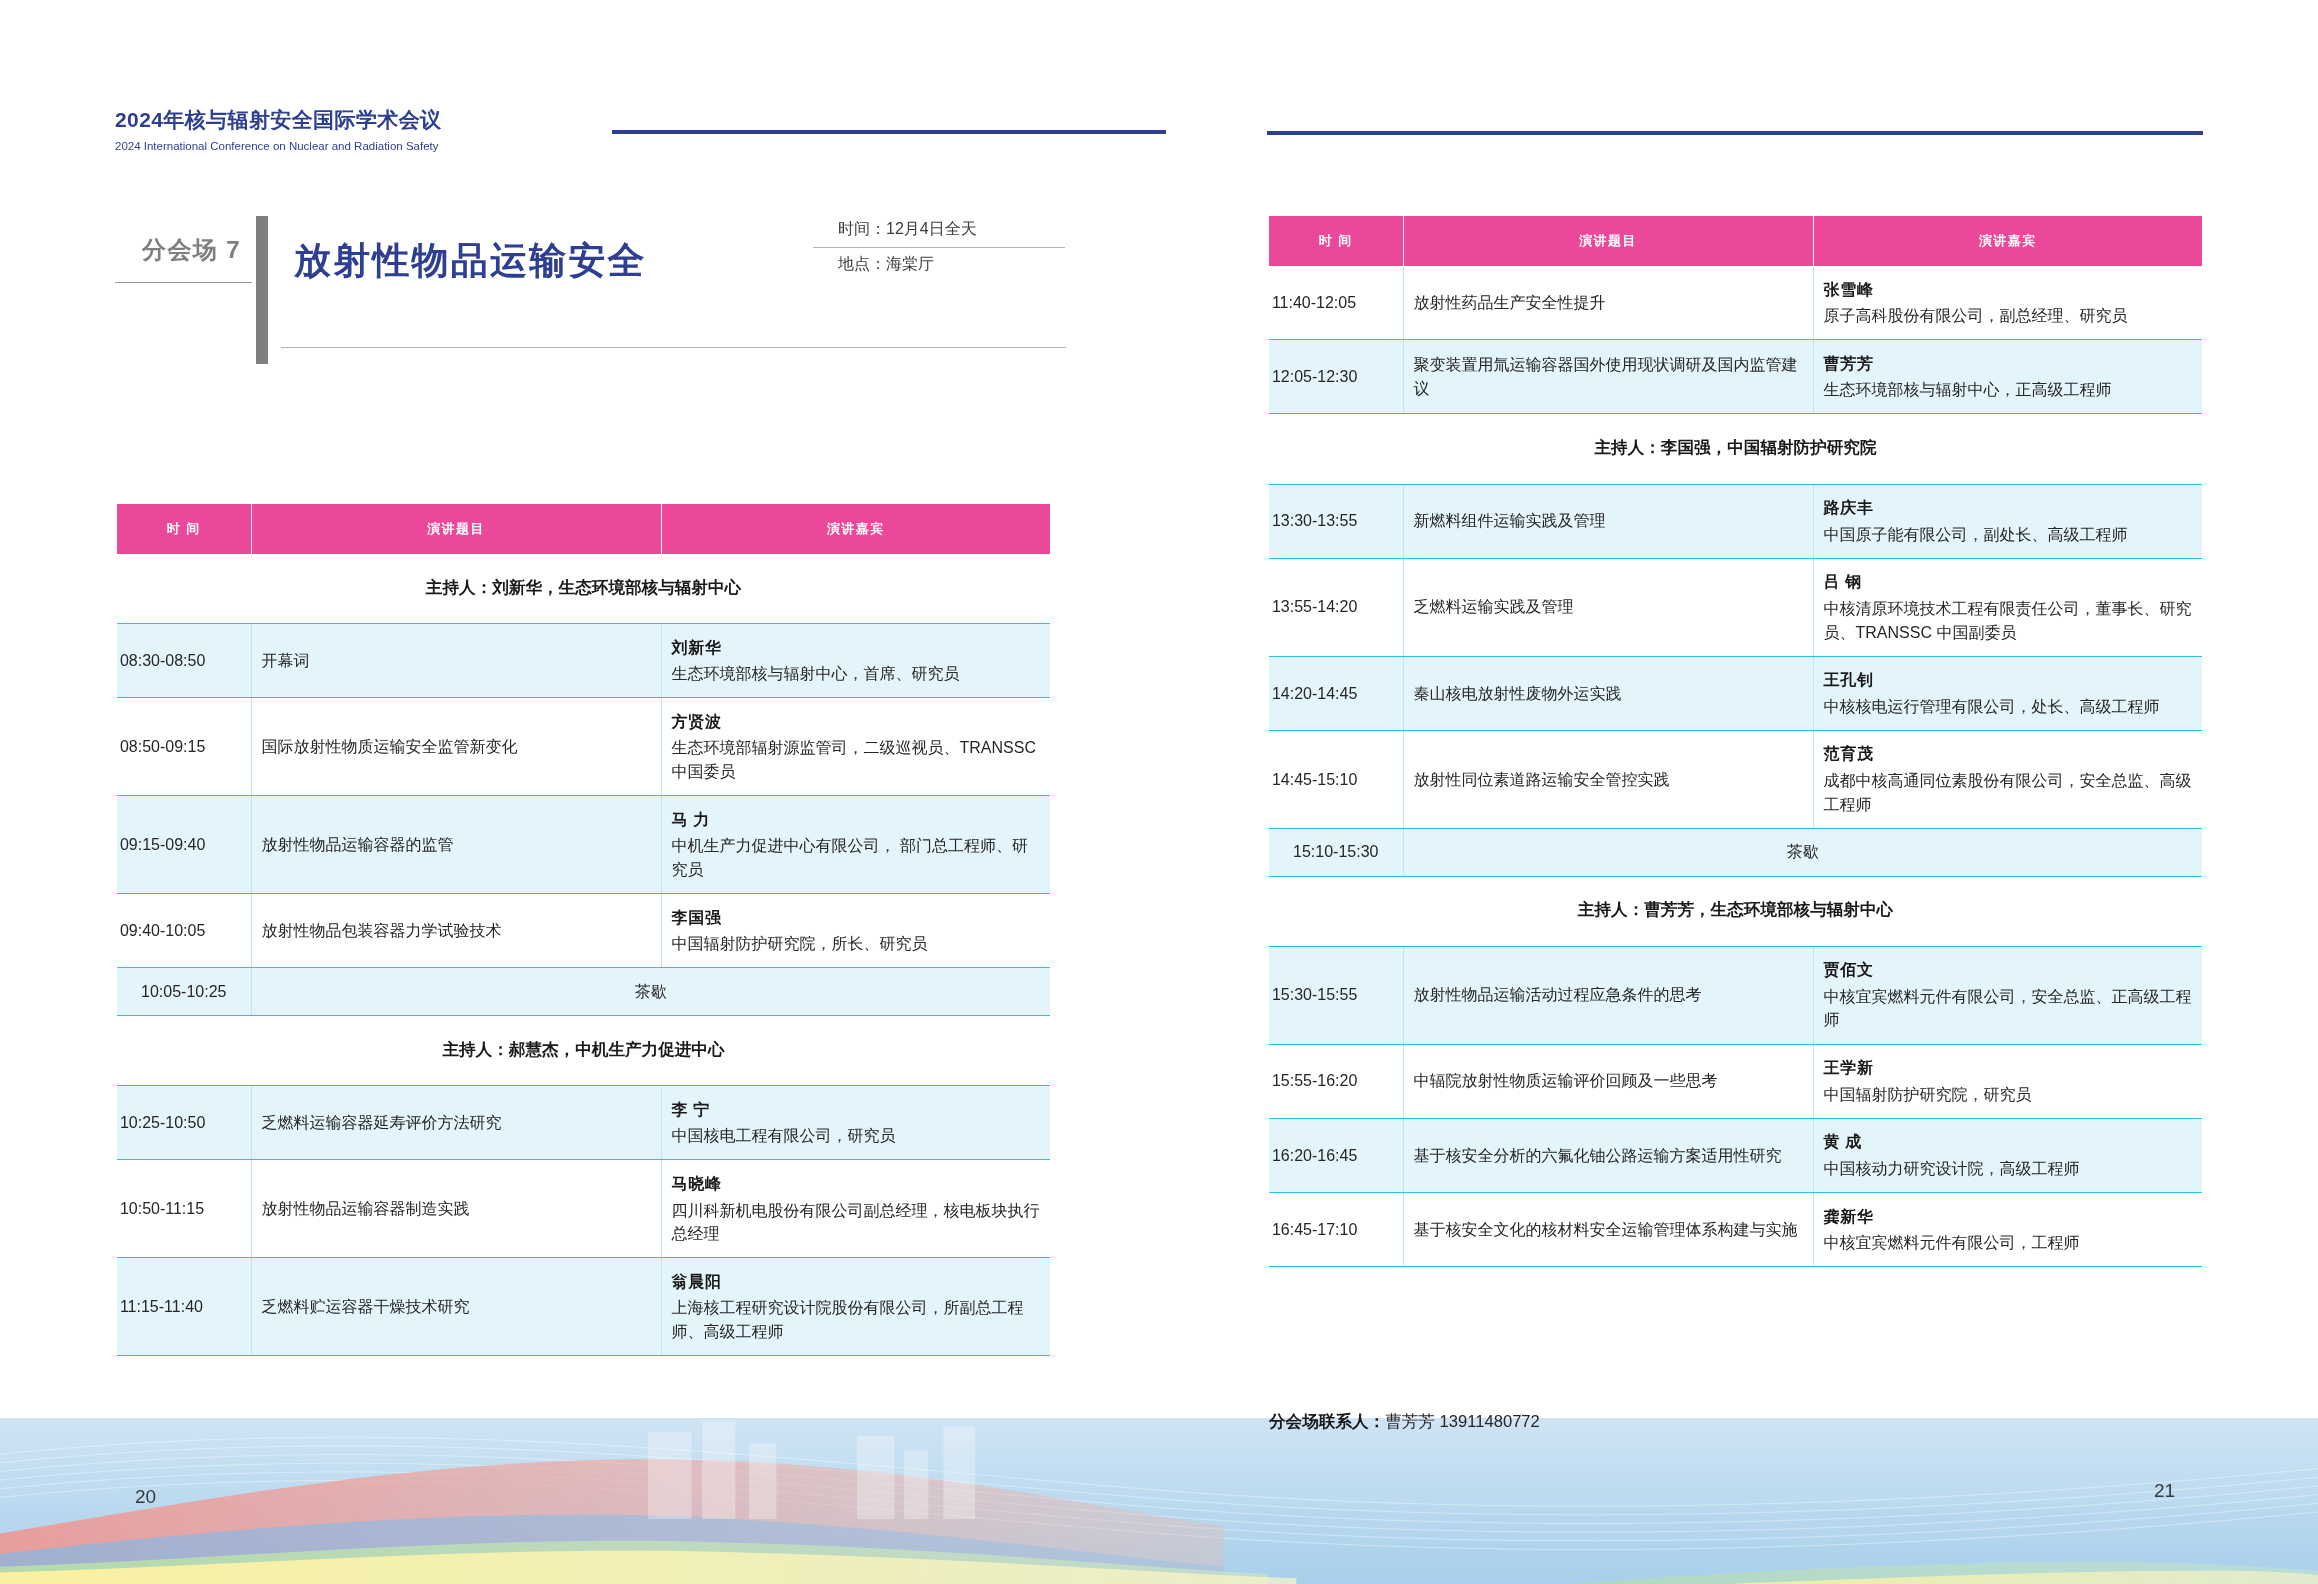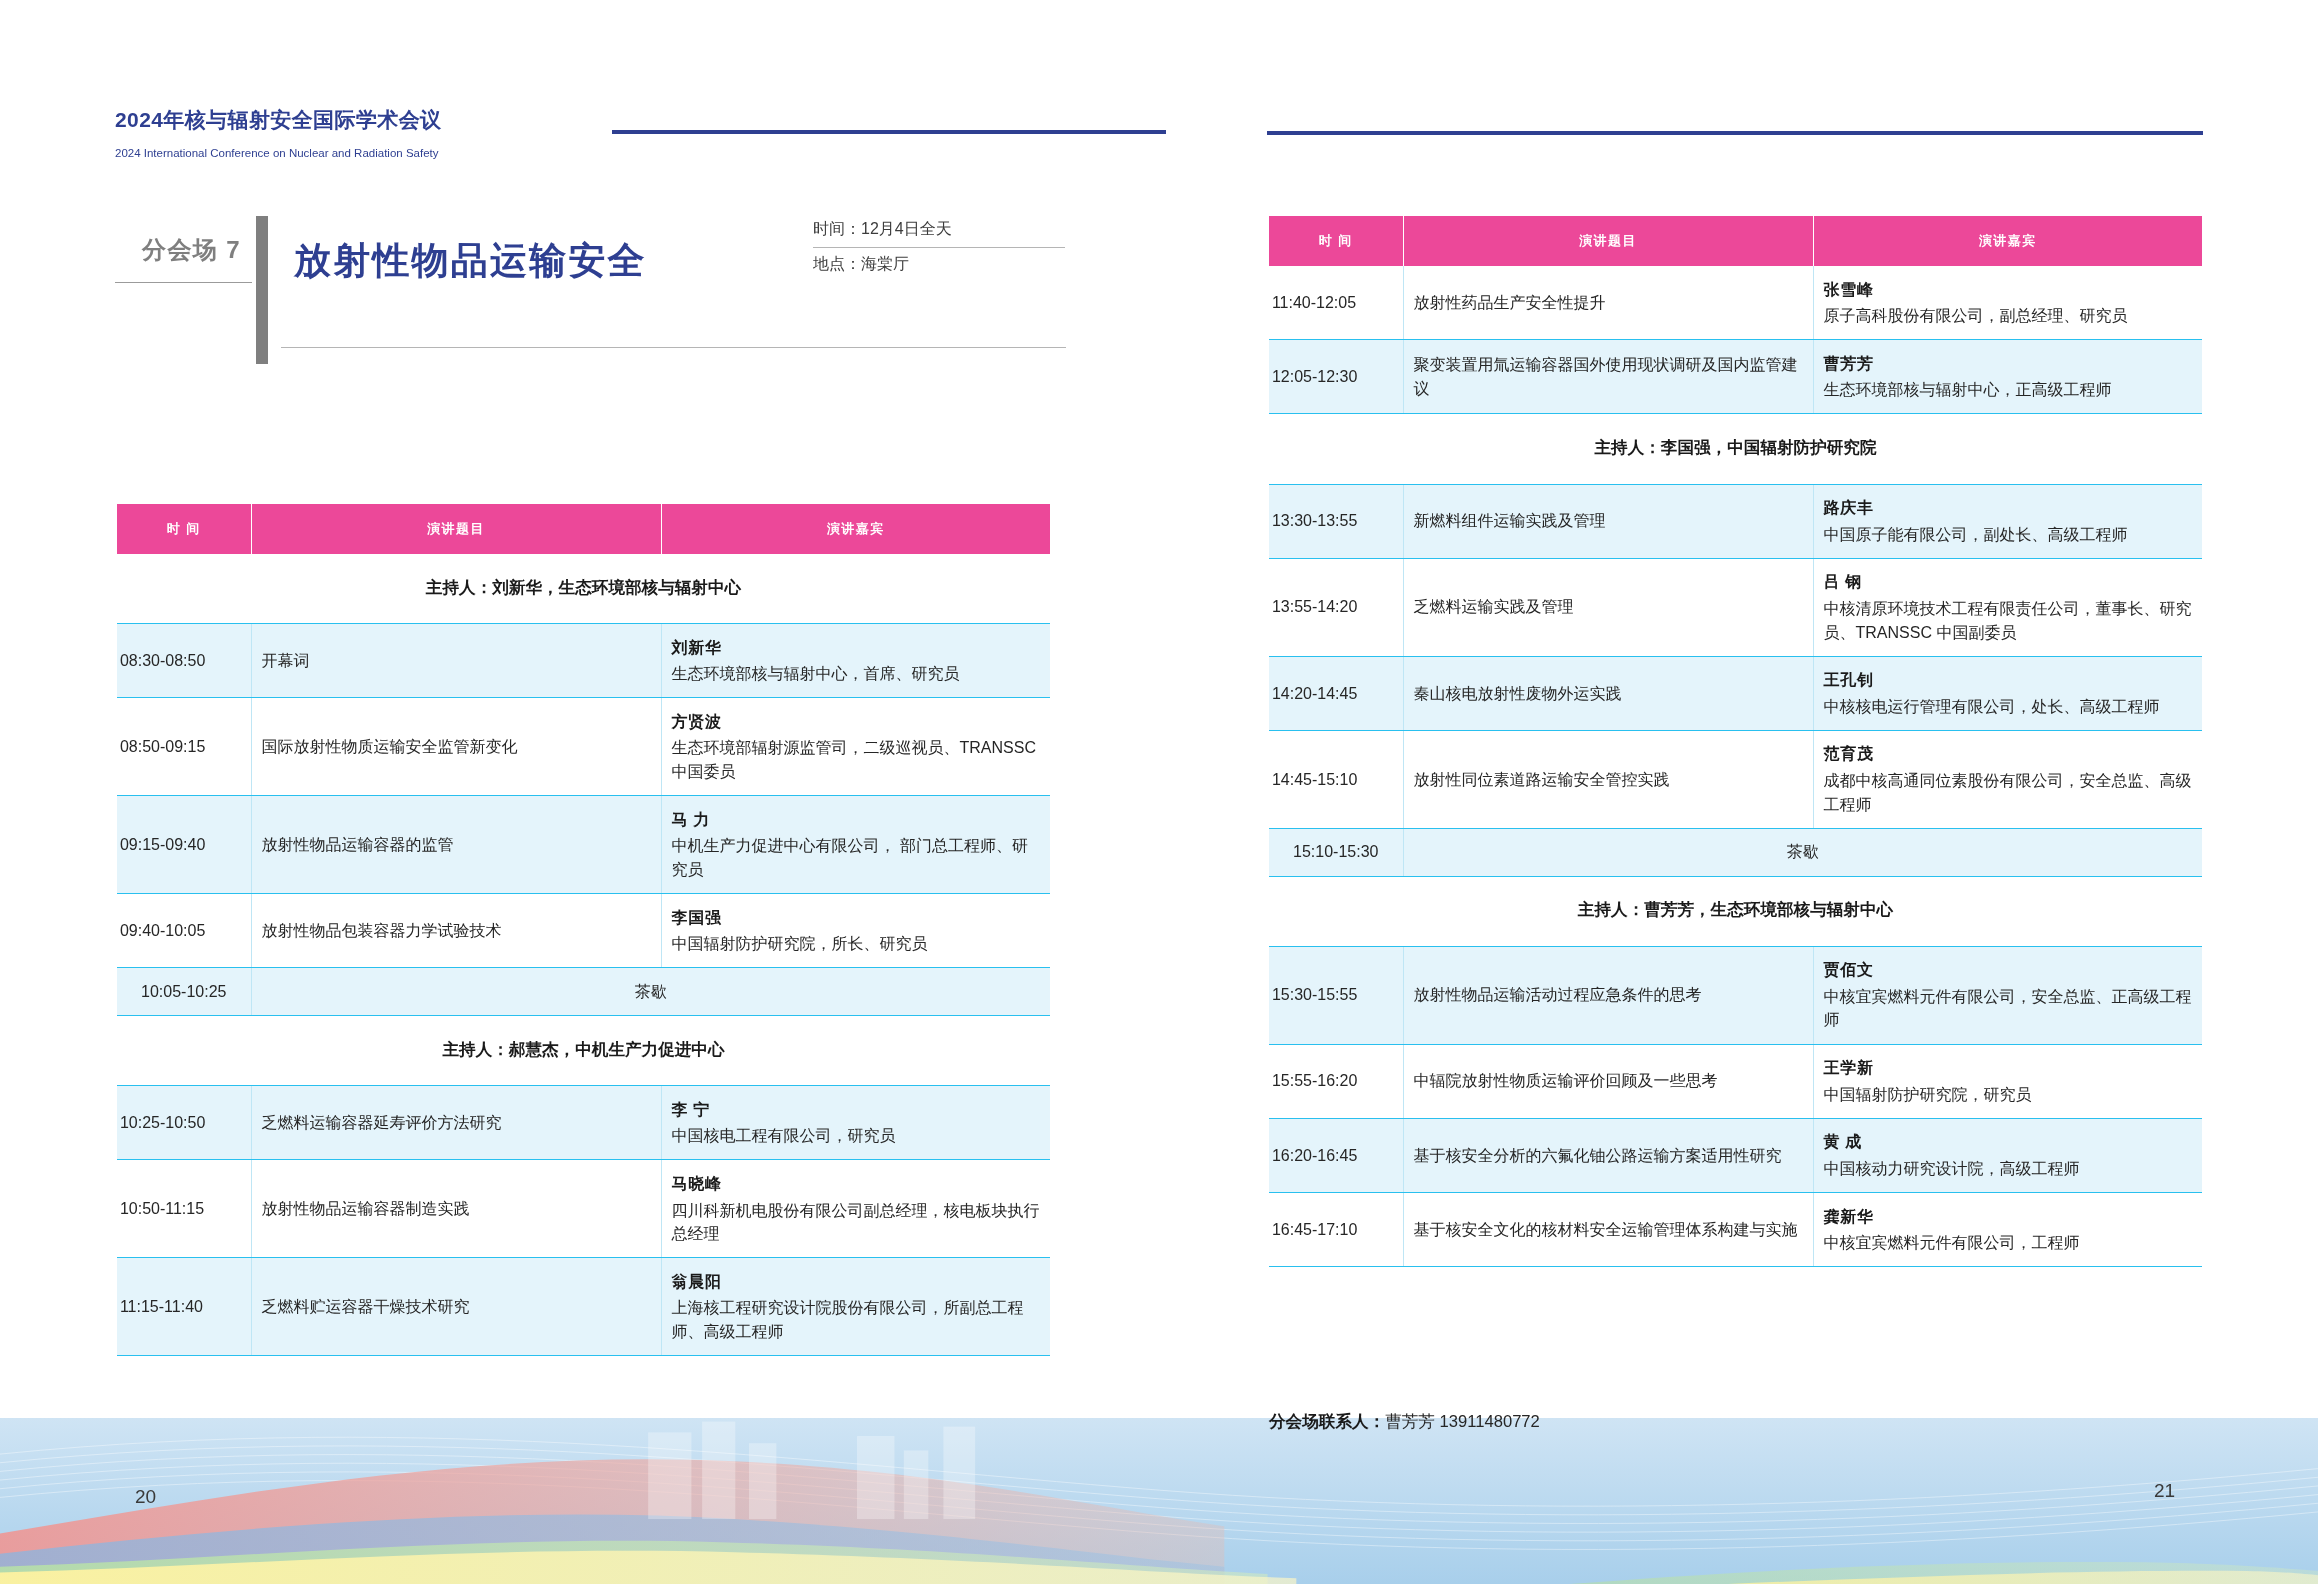--- a/index.html
+++ b/index.html
@@ -13,34 +13,34 @@
   .page-left{left:0;}
   .page-right{left:1159px;}
 
   
   .footer-art{position:absolute;left:0;bottom:0;width:2319px;height:166px;overflow:hidden;}
   .footer-art svg{display:block;width:2319px;height:166px;}
 
   
   .runhead{position:absolute;left:115px;top:108px;width:936px;}
   .runhead-cn{font-size:21px;font-weight:bold;color:#2e3f91;letter-spacing:0.4px;line-height:1.1;white-space:nowrap;}
-  .runhead-en{font-size:11.5px;color:#2e3f91;line-height:1.25;margin-top:15px;white-space:nowrap;}
+  .runhead-en{font-size:11.5px;color:#2e3f91;line-height:1.25;margin-top:8px;white-space:nowrap;}
   .runhead-rule{position:absolute;left:497px;top:22px;width:554px;height:3.6px;background:#2e3f91;}
   .runhead-rule-right{position:absolute;left:1267px;top:131px;width:936px;height:3.6px;background:#2e3f91;}
 
   
   .titleblock{position:absolute;left:115px;top:216px;width:950px;height:148px;}
   .venue-label{position:absolute;left:0;top:18px;width:126px;text-align:right;
     font-size:24px;font-weight:bold;color:#7f7f7f;letter-spacing:1.4px;}
   .venue-rule{position:absolute;left:0;top:66px;width:137px;height:1.4px;background:#9b9b9b;}
   .vbar{position:absolute;left:141px;top:0;width:12.2px;height:148px;background:#7f7f7f;}
   .session-title{position:absolute;left:179px;top:20px;font-size:37px;font-weight:bold;
     color:#2e3f91;letter-spacing:2.2px;}
   .meta{position:absolute;left:698px;top:-2.9px;width:252px;}
-  .meta-row{font-size:16px;color:#3c3c3c;padding:5.8px 0 7.2px 0;}
+  .meta-row{font-size:16px;color:#3c3c3c;padding:5.8px 0 7.2px 0;margin-left:25px;}
   .meta-rule{width:252px;height:1.4px;background:#b5b5b5;}
   .title-underline{position:absolute;left:166px;top:131px;width:785px;height:1.4px;background:#b5b5b5;}
 
   
   .infoblock{position:absolute;left:245px;top:364px;width:821px;}
   .info-line{font-size:16.6px;color:#333333;line-height:1.0;margin-bottom:16px;white-space:nowrap;}
   .info-key{font-weight:bold;color:#1a1a1a;}
 
   
   .sched{position:absolute;border-collapse:collapse;table-layout:fixed;}

